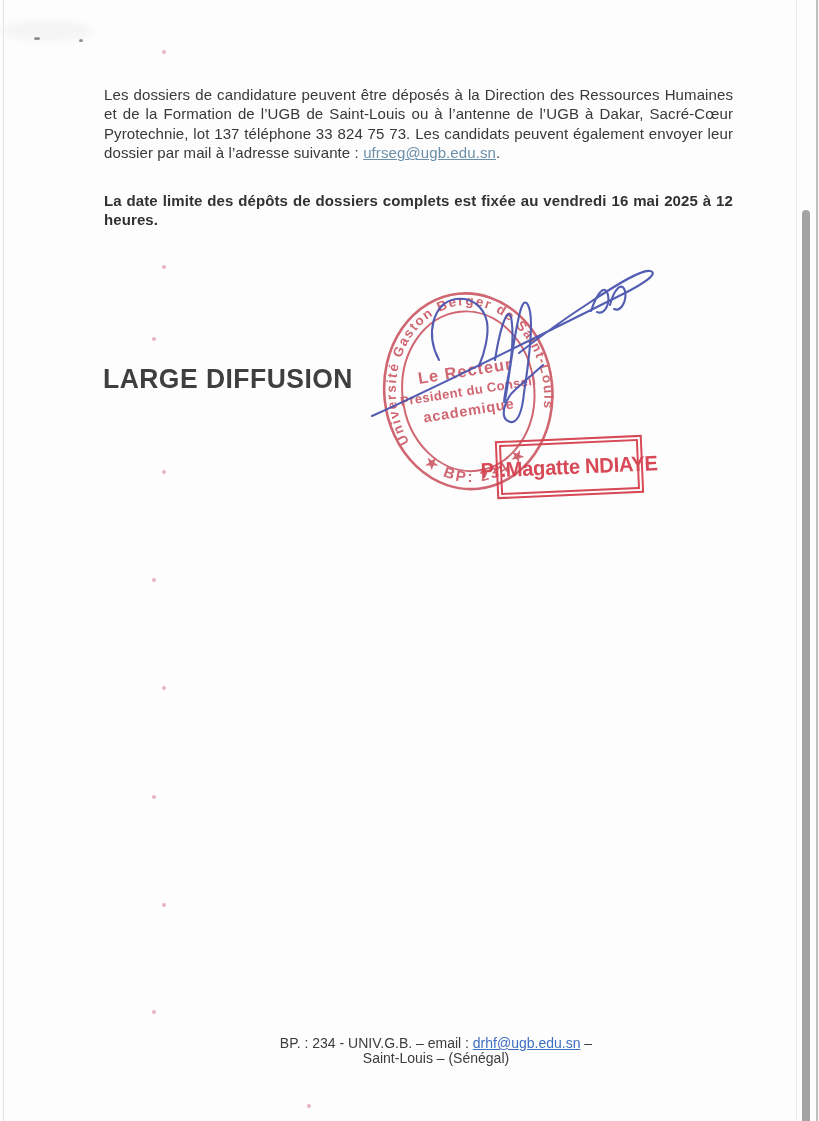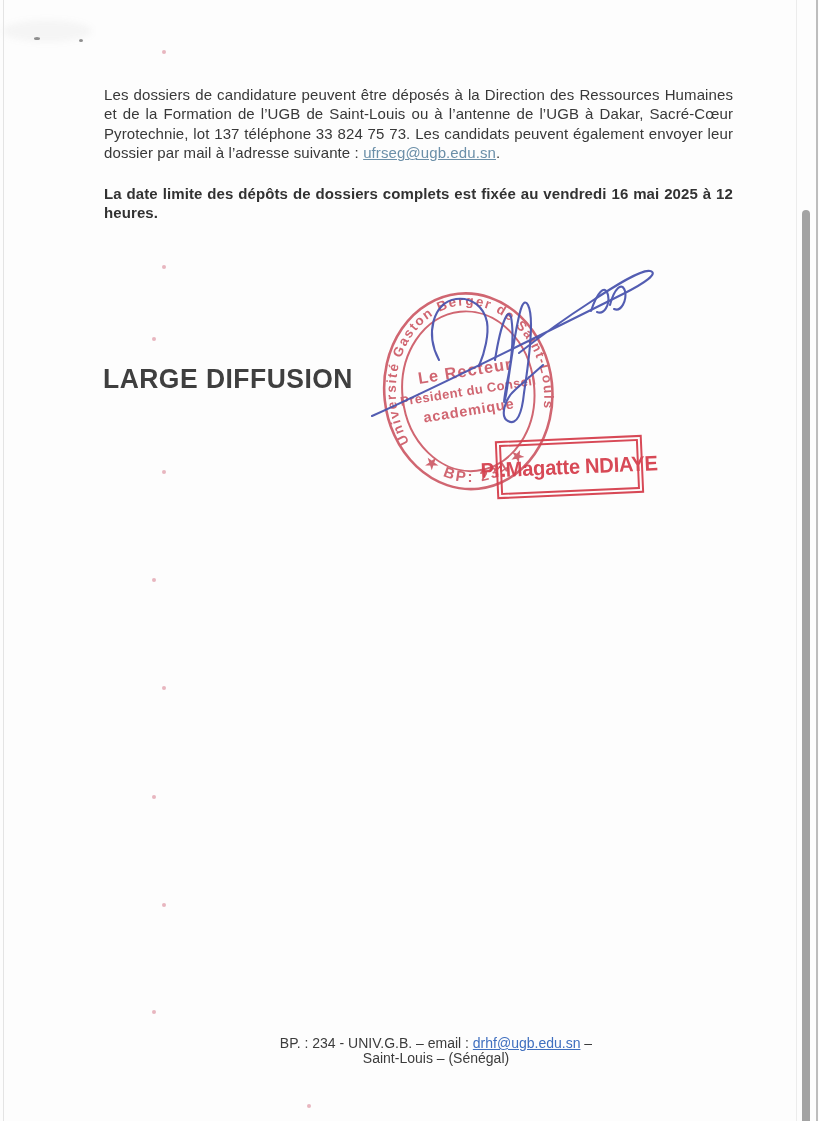--- a/index.html
+++ b/index.html
@@ -13,21 +13,21 @@
   .edge-right { position:absolute; left:816px; top:0; width:2px; height:100%; background:#bdbdbd; }
 
   
   .scroll-thumb { position:absolute; left:802px; top:210px; width:8px; height:911px;
                   background:#a3a3a3; border-radius:5px 5px 0 0; }
 
   
   .body-text { position:absolute; left:104px; top:85px; width:629px;
                font-size:15px; line-height:19.4px; color:#383838;
                text-align:justify; letter-spacing:0.1px; }
-  .para2 { margin-top:21px; font-weight:bold; color:#323232; }
+  .para2 { margin-top:28px; font-weight:bold; color:#323232; }
   a.email { color:#6b8fa8; }
   .after-link { color:#383838; }
 
   .diffusion { position:absolute; left:103px; top:364px; font-size:27px;
                font-weight:bold; color:#3f3f3f; letter-spacing:0.5px;
                transform:scaleX(0.98); transform-origin:left; }
 
   
   .round-stamp { position:absolute; left:366px; top:284px; width:210px; height:218px;
                  transform:rotate(-6deg); opacity:0.92; }

